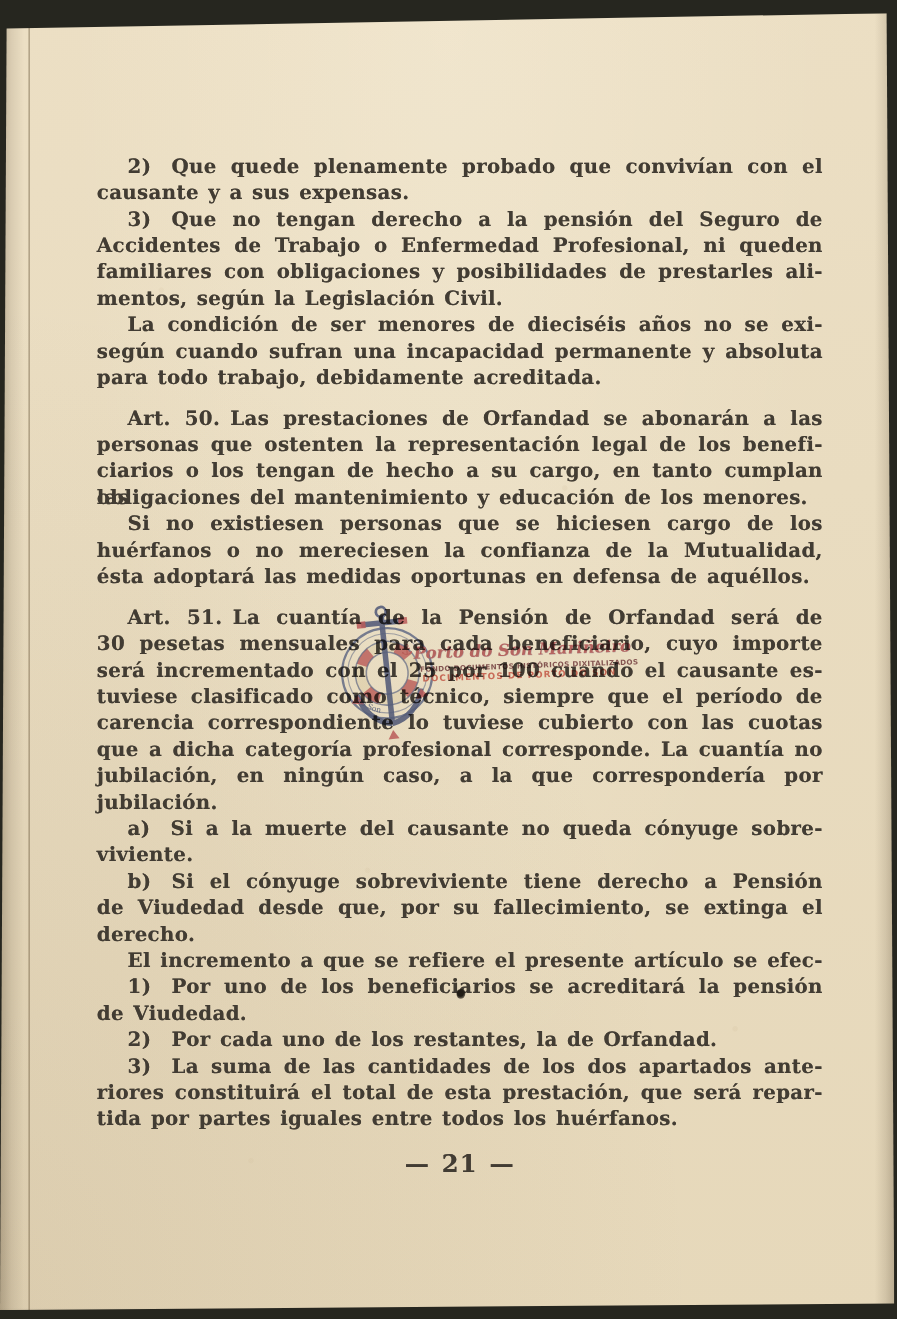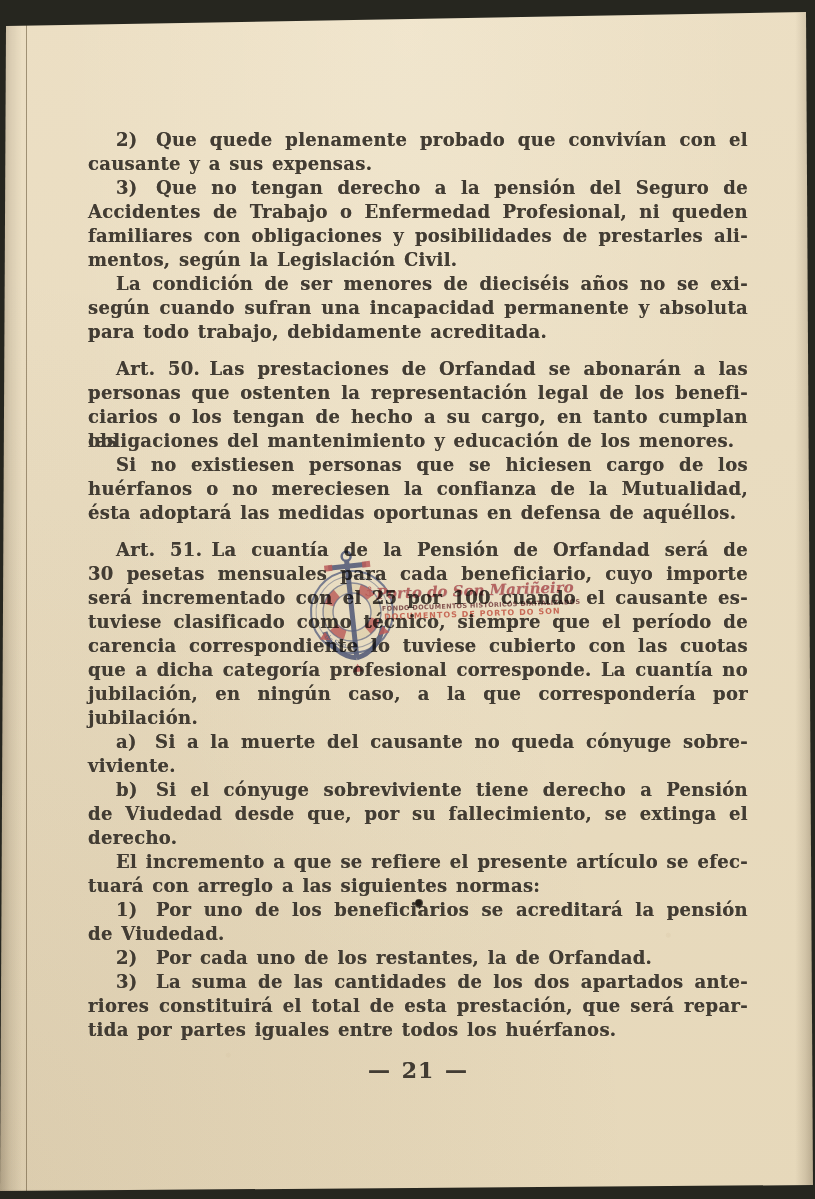--- a/index.html
+++ b/index.html
@@ -33,21 +33,21 @@
   .edge-right{
     position:absolute;right:0;top:0;width:22px;height:100%;
     background:linear-gradient(270deg, rgba(60,45,25,.30), rgba(60,45,25,.12) 45%, rgba(60,45,25,0) 90%);
   }
   .edge-bottom{
     position:absolute;left:0;bottom:0;width:100%;height:10px;
     background:linear-gradient(0deg, rgba(50,40,22,.25), rgba(50,40,22,0));
   }
   
   .text-body{
-    position:absolute;left:88px;top:128px;width:660px;
+    position:absolute;left:88px;top:140px;width:660px;
     color:#423c33;
     font-size:18px;font-weight:bold;
     letter-spacing:.3px;word-spacing:2px;
     text-shadow:0 0 .6px rgba(66,60,51,.65);
   }
   .para{margin:0;}
   .para.spaced{margin-top:13px;}
   .line{
     height:24px;line-height:24px;white-space:pre-wrap;
     text-align:justify;text-align-last:justify;
@@ -143,21 +143,20 @@
         <div class="line first">a) Si a la muerte del causante no queda cónyuge sobre-</div>
         <div class="line last">viviente.</div>
       </div>
       <div class="para">
         <div class="line first">b) Si el cónyuge sobreviviente tiene derecho a Pensión</div>
         <div class="line">de Viudedad desde que, por su fallecimiento, se extinga el</div>
         <div class="line last">derecho.</div>
       </div>
       <div class="para">
         <div class="line first">El incremento a que se refiere el presente artículo se efec-</div>
-        <div class="line last">tuará con arreglo a las siguientes normas:</div>
       </div>
       <div class="para">
         <div class="line first">1) Por uno de los beneficiarios se acreditará la pensión</div>
         <div class="line last">de Viudedad.</div>
       </div>
       <div class="para">
         <div class="line first last">2) Por cada uno de los restantes, la de Orfandad.</div>
       </div>
       <div class="para">
         <div class="line first">3) La suma de las cantidades de los dos apartados ante-</div>

